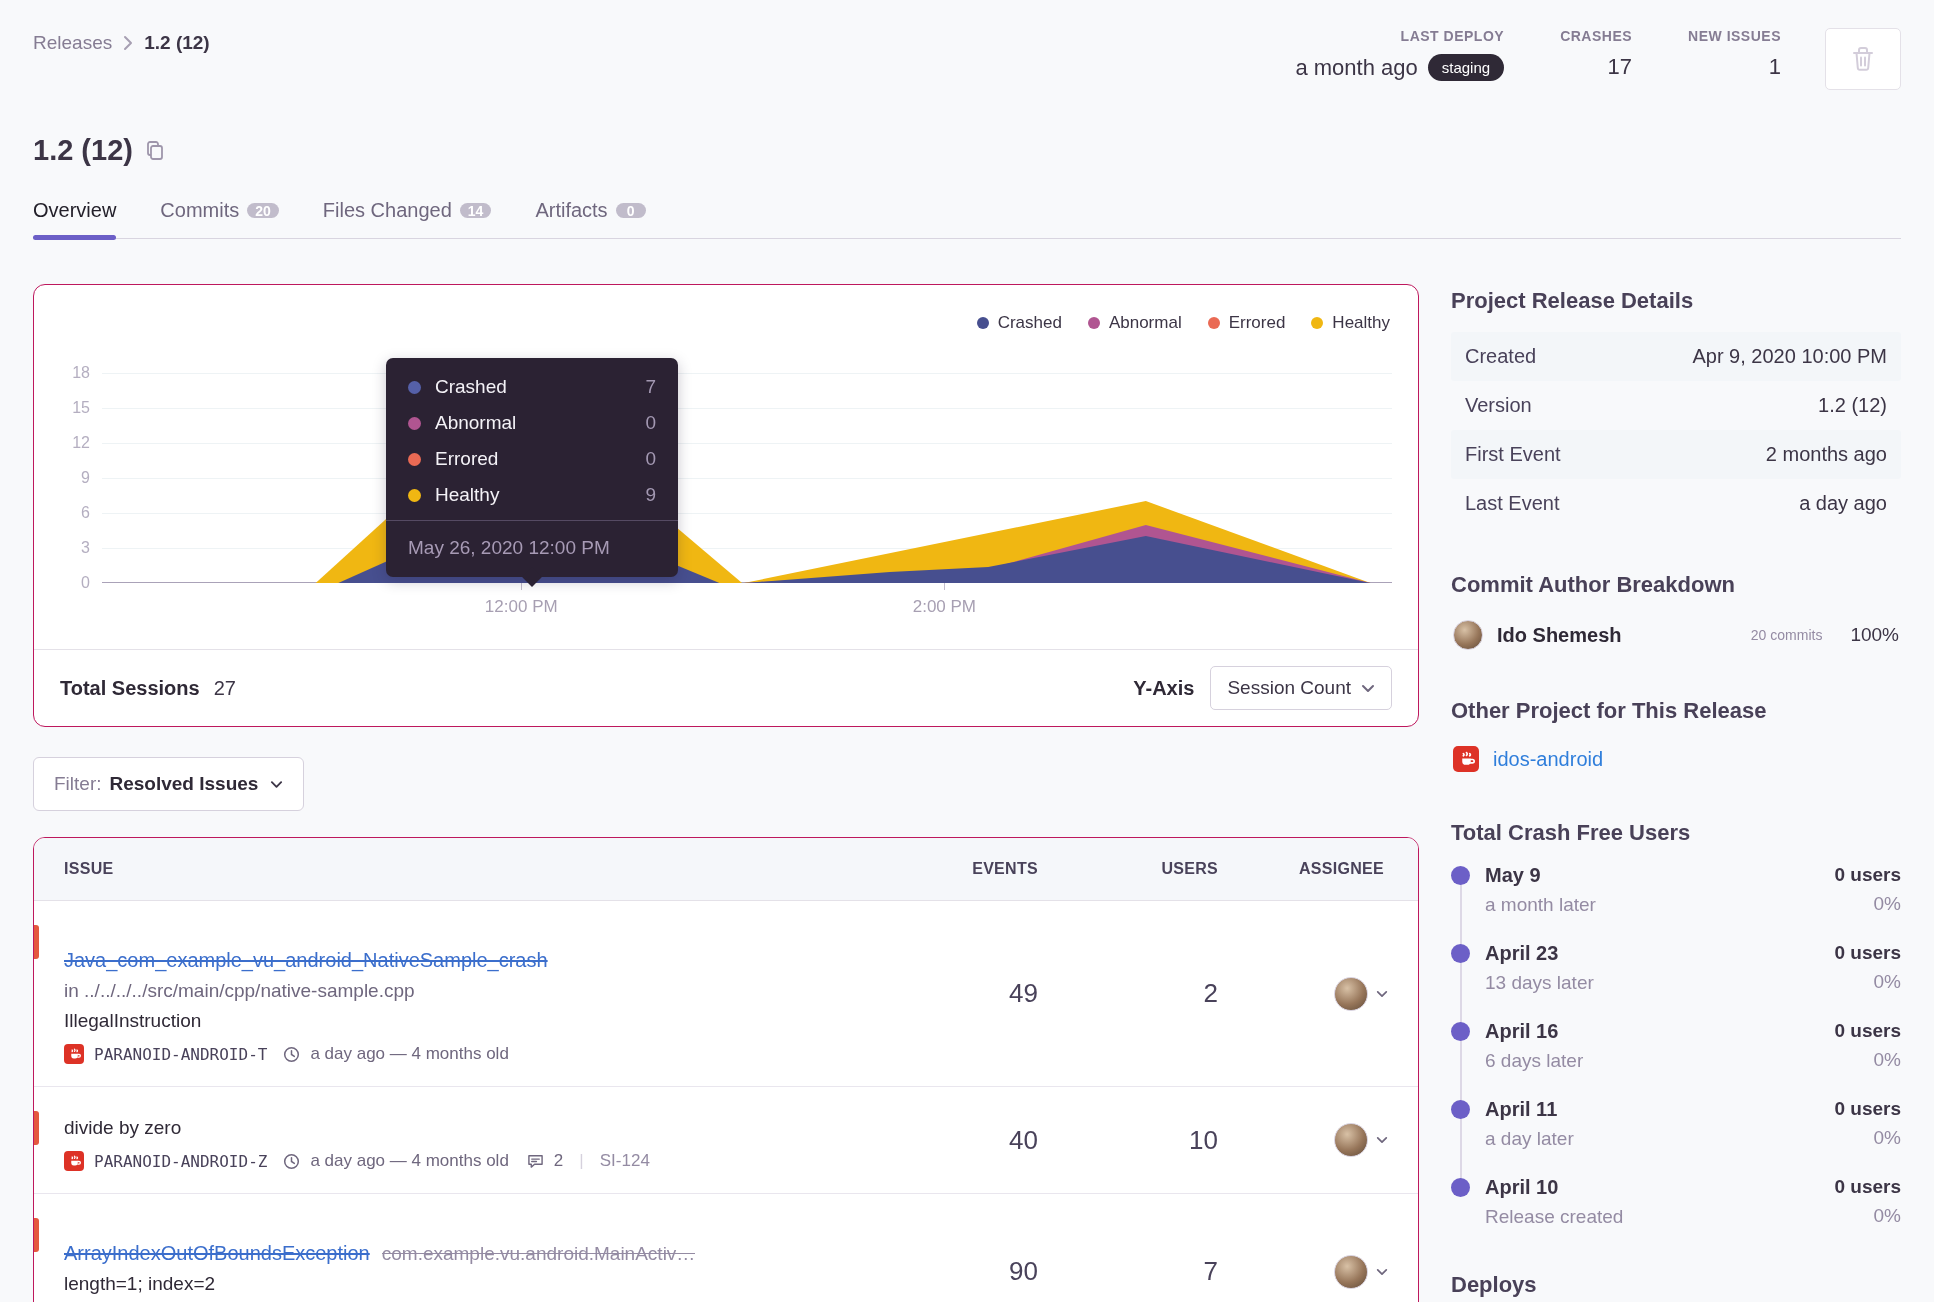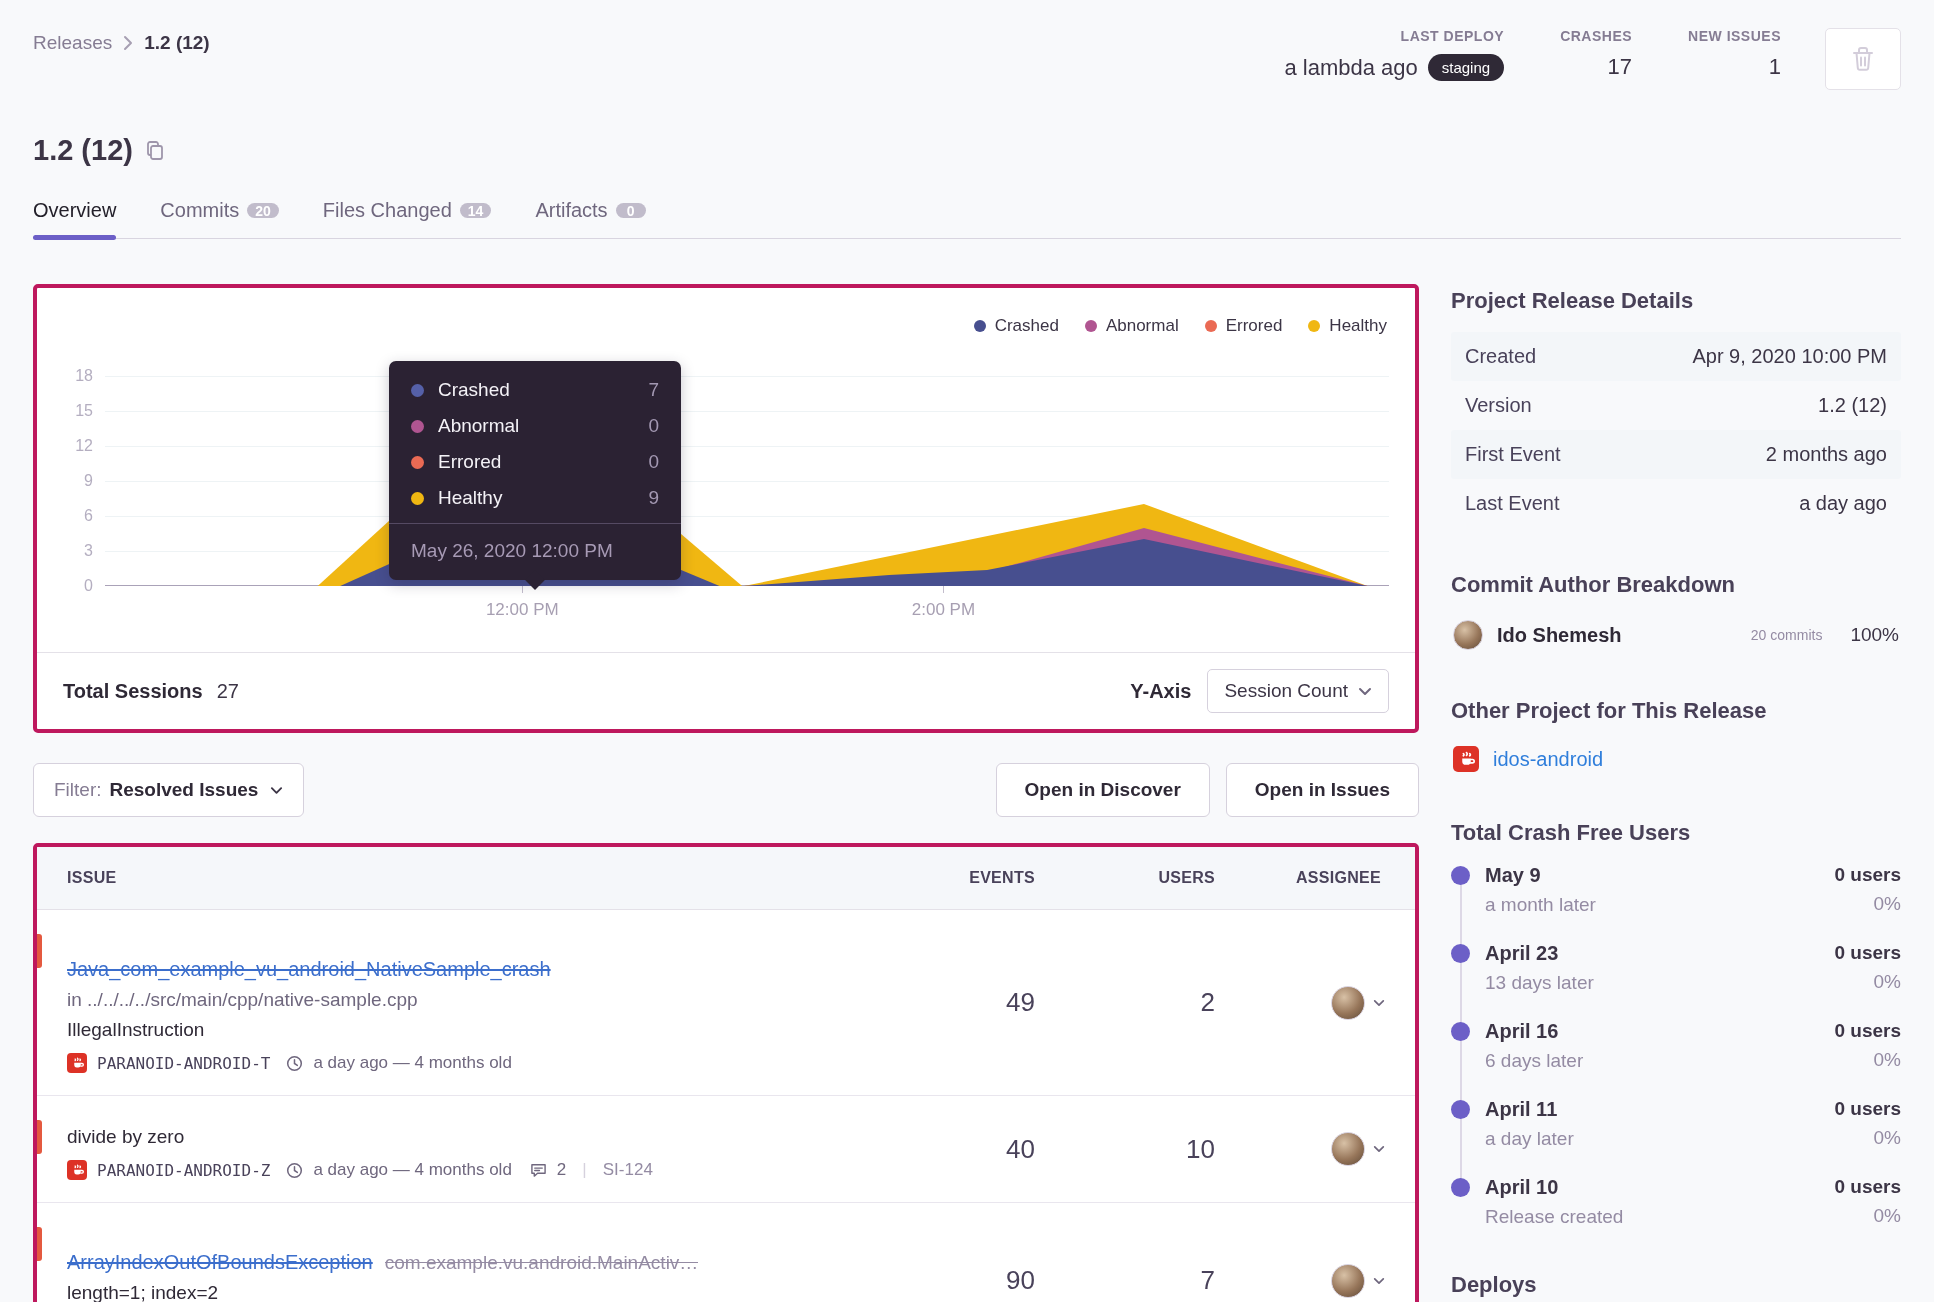--- a/index.html
+++ b/index.html
@@ -35,21 +35,21 @@
   
   .tabs { display:flex; gap:44px; margin-top:26px; border-bottom:1px solid #d9d5e0; }
   .tab { display:flex; align-items:center; gap:8px; font-size:20px; color:#6f677e; padding:6px 0 16px; cursor:pointer; position:relative; }
   .tab.active { color:#23202a; font-weight:500; }
   .tab.active::after { content:""; position:absolute; left:0; right:0; bottom:-2px; height:5px; background:#6C5FC7; border-radius:3px; }
   .tab-badge { background:#c1bccb; color:#fff; font-size:14px; font-weight:700; min-width:30px; height:15px; border-radius:13px; display:flex; align-items:center; justify-content:center; padding:0 8px; }
 
   
   .main { display:grid; grid-template-columns:1fr 450px; gap:32px; margin-top:45px; }
 
-  .card { background:#fff; border:4px solid #be185d; border-radius:5px; }
+  .card { background:#fff; border:1px solid #be185d; border-radius:12px; }
 
   
   .chart-card { position:relative; }
   .chart-body { padding:22px 26px 0; }
   .chart-legend { position:absolute; top:28px; right:28px; display:flex; gap:26px; }
   .legend-item { display:flex; align-items:center; gap:9px; font-size:17px; color:#3c3546; cursor:pointer; }
   .legend-dot { width:12px; height:12px; border-radius:50%; }
 
   .plot-wrap { display:flex; margin-top:66px; }
   .y-axis { width:42px; height:210px; display:flex; flex-direction:column; justify-content:space-between; align-items:flex-end; padding-right:12px; }
@@ -163,21 +163,21 @@
             <polyline points="3,3 9,9 3,15" fill="none" stroke="#a79fb2" stroke-width="2" stroke-linecap="round" stroke-linejoin="round"></polyline>
           </svg>
       </span>
       <span class="crumb-current">1.2 (12)</span>
     </div>
 
     <div class="header-stats">
       <div class="stat">
         <div class="stat-label">LAST DEPLOY</div>
         <div class="stat-value">
-          <span>a lambda ago</span>
+          <span>a month ago</span>
           <span class="env-pill">staging</span>
         </div>
       </div>
       <div class="stat">
         <div class="stat-label">CRASHES</div>
         <div class="stat-value">17</div>
       </div>
       <div class="stat">
         <div class="stat-label">NEW ISSUES</div>
         <div class="stat-value">1</div>
@@ -333,24 +333,20 @@
       <div class="toolbar">
         <button class="filter-btn">
           <span class="filter-lbl">Filter:</span>
           <span class="filter-val">Resolved Issues</span>
           <span class="icon" style="margin-left:4px">
             <svg width="13" height="9" viewBox="0 0 14 9">
                 <polyline points="2,2 7,7 12,2" fill="none" stroke="#3c3546" stroke-width="2" stroke-linecap="round" stroke-linejoin="round"></polyline>
               </svg>
           </span>
         </button>
-        <div class="toolbar-right">
-          <button class="btn">Open in Discover</button>
-          <button class="btn">Open in Issues</button>
-        </div>
       </div>
 
       <div class="card issues-table">
         <div class="tbl-head">
           <div class="th issue">ISSUE</div>
           <div class="th num">EVENTS</div>
           <div class="th num">USERS</div>
           <div class="th assignee">ASSIGNEE</div>
         </div>
 

